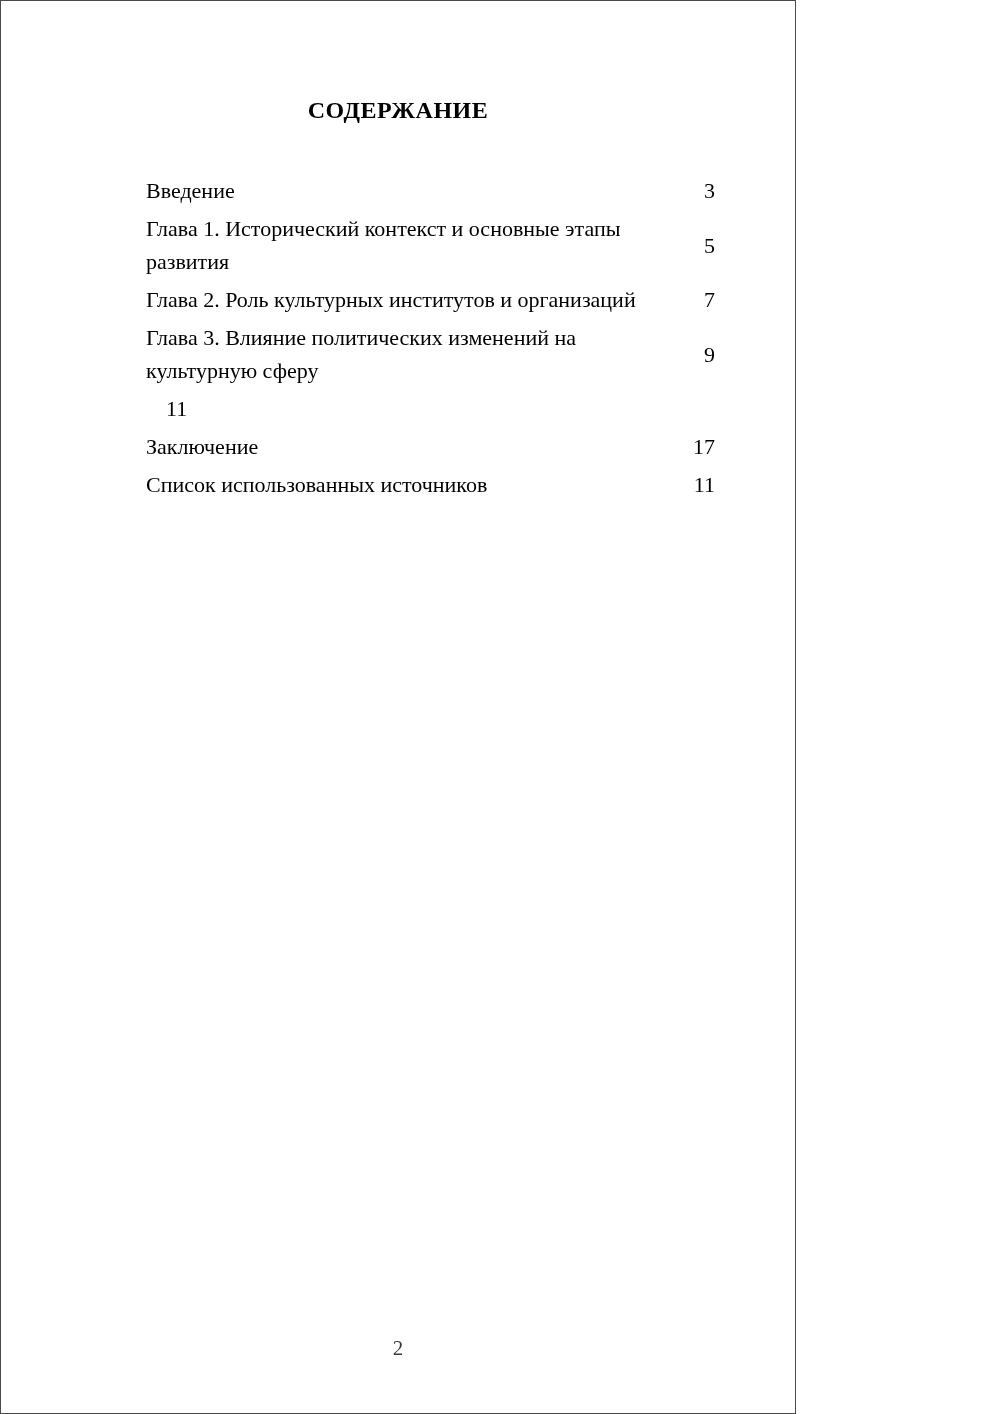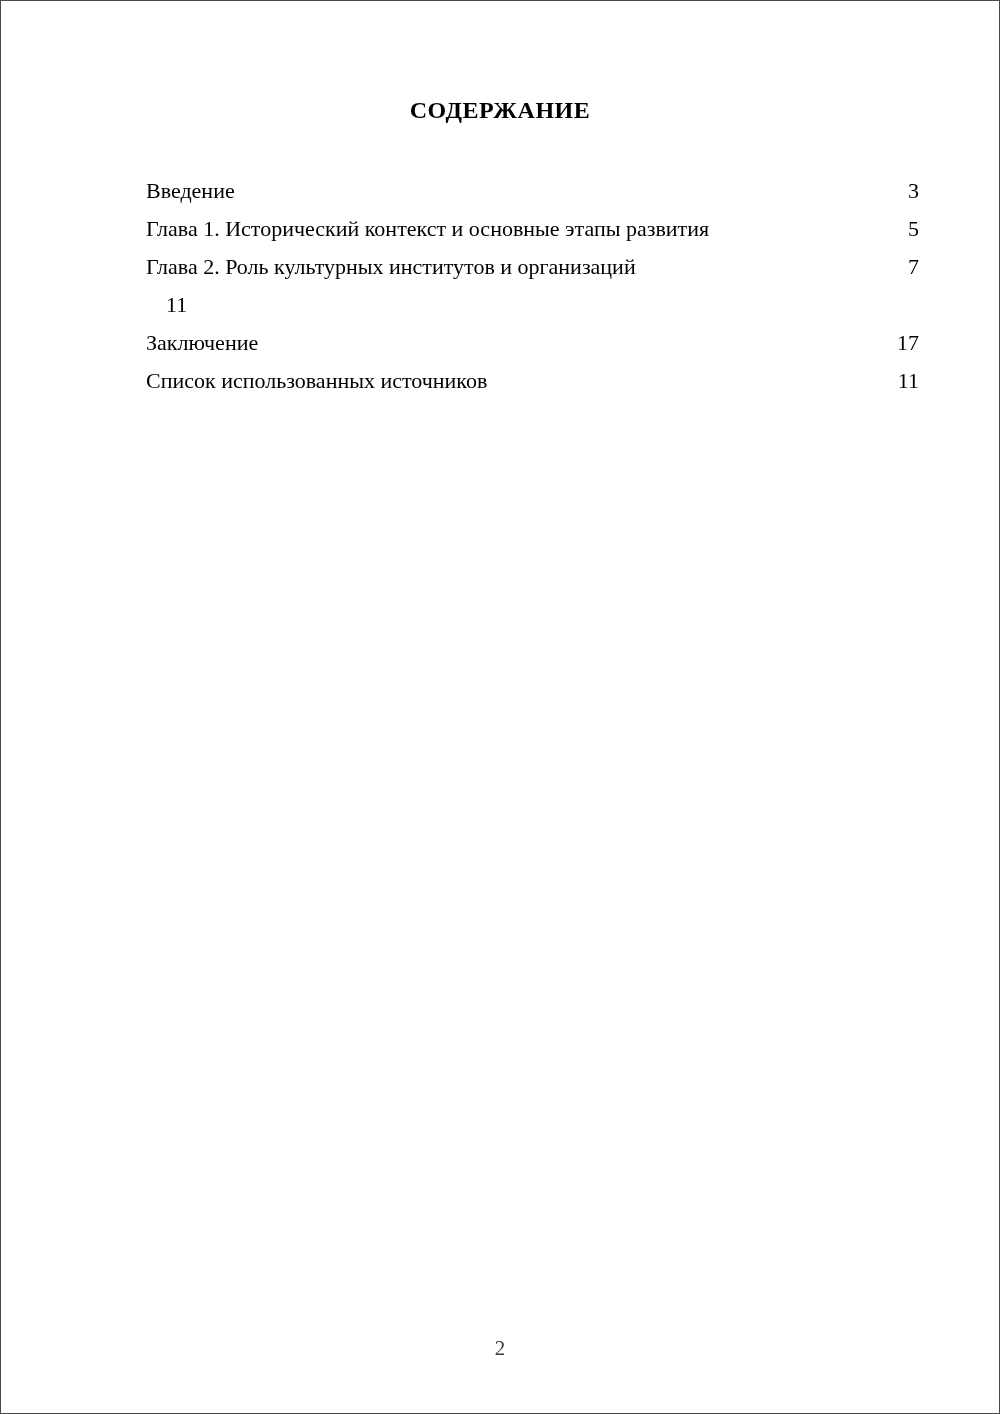--- a/index.html
+++ b/index.html
@@ -1,18 +1,18 @@
 <!DOCTYPE html>
 <html><head>
 <meta charset="utf-8">
 <style>
   * { margin: 0; padding: 0; box-sizing: border-box; }
   html, body { background: #ffffff; }
   .page {
-    width: 1000px;
+    width: 796px;
     height: 1414px;
     background: #ffffff;
     border: 1px solid #4a4a4a;
     position: relative;
     font-family: "Liberation Serif", serif;
     color: #000000;
     overflow: hidden;
   }
   .doc-title {
     margin-top: 96px;
@@ -22,21 +22,21 @@
     letter-spacing: 0.5px;
   }
   .toc {
     margin-top: 50px;
     padding-left: 145px;
     padding-right: 80px;
   }
   .toc-row {
     display: flex;
     justify-content: space-between;
-    align-items: flex-start;
+    align-items: center;
     font-size: 22px;
     line-height: 33px;
     margin-bottom: 5px;
   }
   .toc-label {
     max-width: 670px;
   }
   .toc-page {
     white-space: nowrap;
     padding-left: 20px;
@@ -68,20 +68,24 @@
     <div class="toc-row">
       <span class="toc-label">Глава 1. Исторический контекст и основные этапы развития</span>
       <span class="toc-page">5</span>
     </div>
 
     <div class="toc-row">
       <span class="toc-label">Глава 2. Роль культурных институтов и организаций</span>
       <span class="toc-page">7</span>
     </div>
 
+    <div class="toc-row">
+      <span class="toc-label">Глава 3. Влияние политических изменений на культурную сферу</span>
+      <span class="toc-page">9</span>
+    </div>
 
     <div class="toc-row">
       <span class="toc-page">11</span>
     </div>
 
 
     <div class="toc-row">
       <span class="toc-label">Заключение</span>
       <span class="toc-page">17</span>
     </div>

